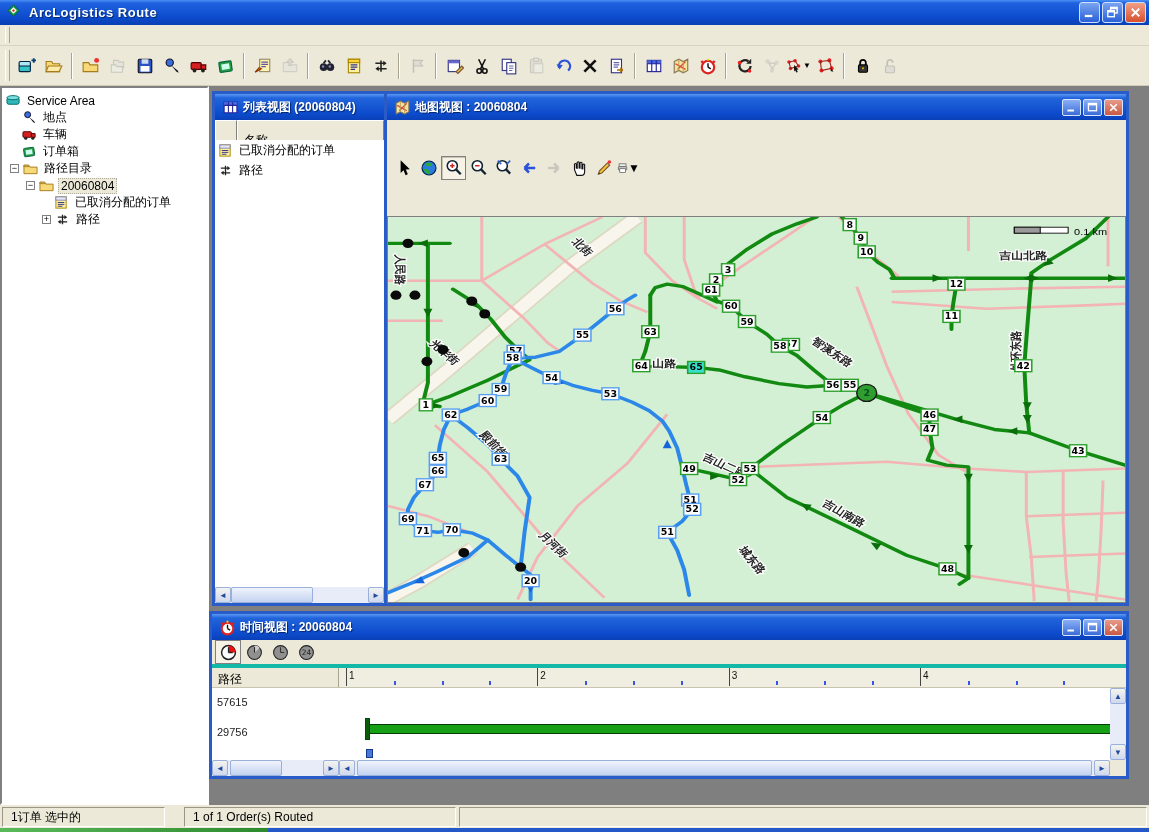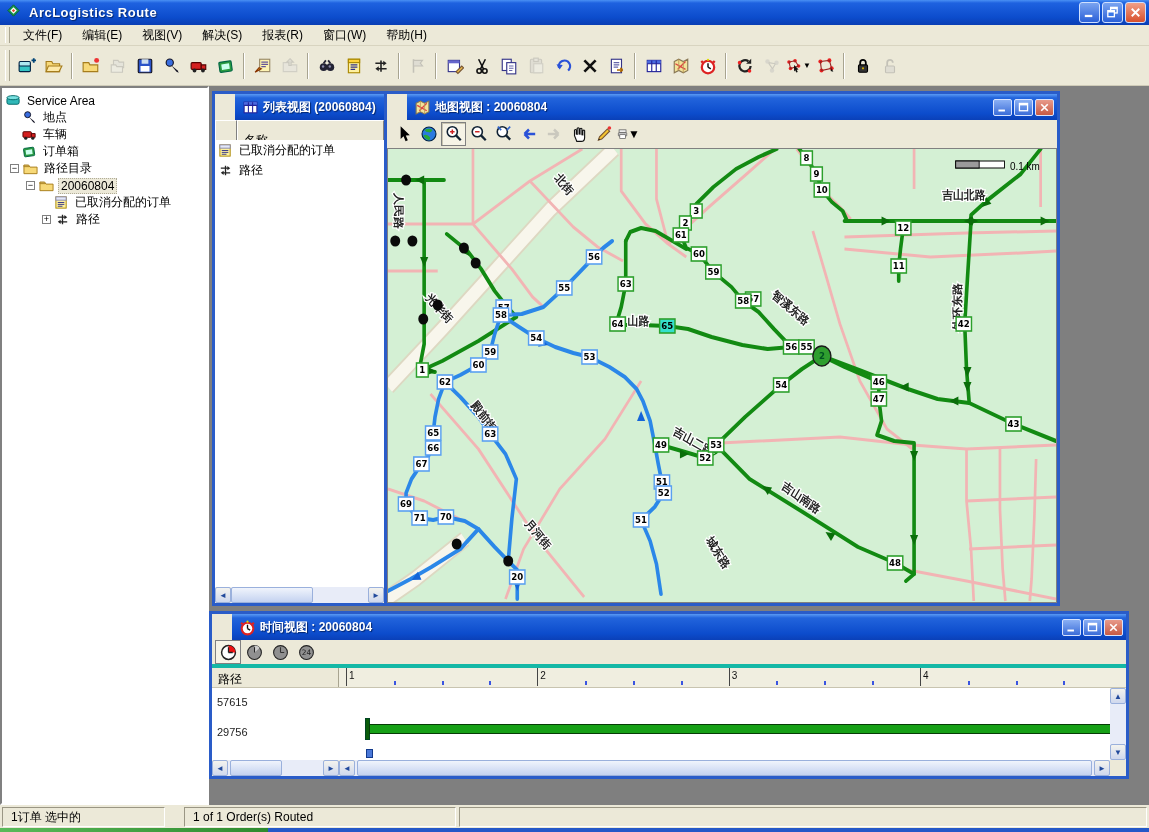--- a/index.html
+++ b/index.html
@@ -40,21 +40,21 @@
   .trow { height:17px; display:flex; align-items:center; white-space:nowrap; }
   .trow .exp { width:9px; height:9px; border:1px solid #808080; background:#fff; font-size:9px; line-height:7px; text-align:center;
     margin-right:4px; color:#000; flex:none; }
   .trow svg { width:15px; height:15px; margin-right:4px; flex:none; }
   .trow .tlabel { font-size:12px; padding:0 2px; }
   .trow.selected .tlabel { background:#ece9d8; border:1px dotted #b0ac98; }
 
   .mdi { flex:1; position:relative; background:#7f7f7f; min-width:0; }
   .window { position:absolute; border:3px solid #2a5cc8; background:#ece9d8; display:flex; flex-direction:column; }
   .wtitle { height:26px; display:flex; align-items:center; padding:0 3px; flex:none;
-    background:linear-gradient(180deg,#5a9af4 0%,#2264dc 15%,#0c4ccc 75%,#0a40b8 100%); color:#fff;margin-left:20px; }
+    background:linear-gradient(180deg,#5a9af4 0%,#2264dc 15%,#0c4ccc 75%,#0a40b8 100%); color:#fff; }
   .wtitle svg.wicon { width:17px; height:17px; margin:0 4px; }
   .wtitle .wtext { font-weight:bold; font-size:12px; text-shadow:1px 1px 1px #03266e; flex:1; white-space:nowrap; overflow:hidden; }
   .wbtn { width:19px; height:17px; margin-left:2px; border-radius:2px; display:flex; align-items:center; justify-content:center;
     background:linear-gradient(180deg,#8ab0f4,#3a6cd8); border:1px solid #d8e4ff; flex:none; }
   .wbtn.close { background:linear-gradient(180deg,#e89a8a,#c85a44); }
   .wbtn svg { width:13px; height:13px; }
 
   
   .lheader { height:20px; display:flex; flex:none; background:#ece9d8; }
   .hcell { border:1px solid; border-color:#fff #808080 #808080 #fff; background:#ece9d8; padding:11px 6px; font-size:12px; }
@@ -135,21 +135,20 @@
       </span>
     <span class="winbtn close">
         <svg viewBox="0 0 16 16" width="15" height="15">
           <path d="M4 4 L12 12 M12 4 L4 12" stroke="#fff" stroke-width="2"></path>
         </svg>
       </span>
   </div>
 
   <div class="menubar">
     <span class="grip"></span>
-    <span id="menu-items"><span class="menuitem">文件(F)</span><span class="menuitem">编辑(E)</span><span class="menuitem">视图(V)</span><span class="menuitem">解决(S)</span><span class="menuitem">报表(R)</span><span class="menuitem">窗口(W)</span><span class="menuitem">帮助(H)</span></span>
   </div>
 
   <div class="toolbar">
     <span class="grip"></span>
     <span id="toolbar-groups" style="display:flex;align-items:center;">
         <span class="tgroup">
           <span class="tbtn">
             <svg viewBox="0 0 16 16" width="18" height="18">
               <rect x="1" y="7" width="10" height="6" rx="1" fill="#35c4c4" stroke="#024"></rect>
               <rect x="1" y="4" width="10" height="4" rx="1" fill="#aee8f0" stroke="#024"></rect>
@@ -522,21 +521,21 @@
           </div>
         <div class="hscroll">
           <span class="sbtn">◄</span>
           <span class="strack">
               <span class="sthumb" style="left:0;width:60%;"></span>
             </span>
           <span class="sbtn">►</span>
         </div>
       </div>
 
-      <div class="window" style="left:175px;top:5px;width:676px;height:515px;z-index:2;">
+      <div class="window" style="left:175px;top:5px;width:745px;height:515px;z-index:2;gap:34px;">
         <div class="wtitle">
           <svg class="wicon" viewBox="0 0 16 16">
               <g>
                 <path d="M2 4 L6 2 L10 4 L14 2 V12 L10 14 L6 12 L2 14 Z" fill="#f2e49a" stroke="#875"></path>
                 <path d="M3 6 l9 5 M5 11 l7 -7" stroke="#d44" stroke-width="1.2"></path>
                 <path d="M6 2 v10 M10 4 v10" stroke="#b95" stroke-width="0.8"></path>
               </g>
             </svg>
           <span class="wtext">地图视图 : 20060804</span>
           <span class="wbtn">

